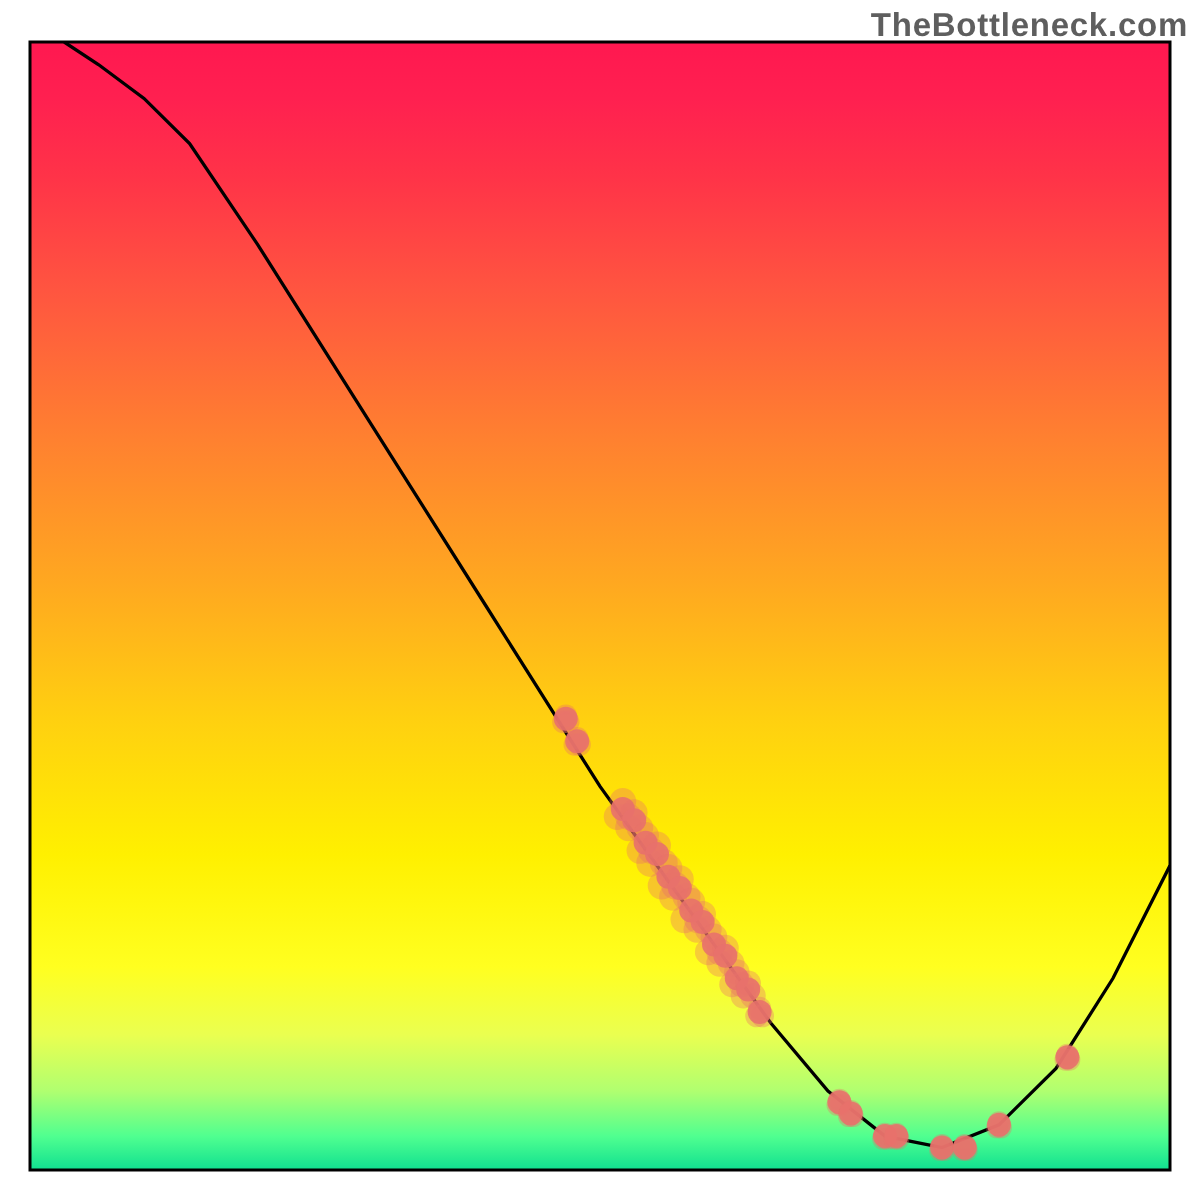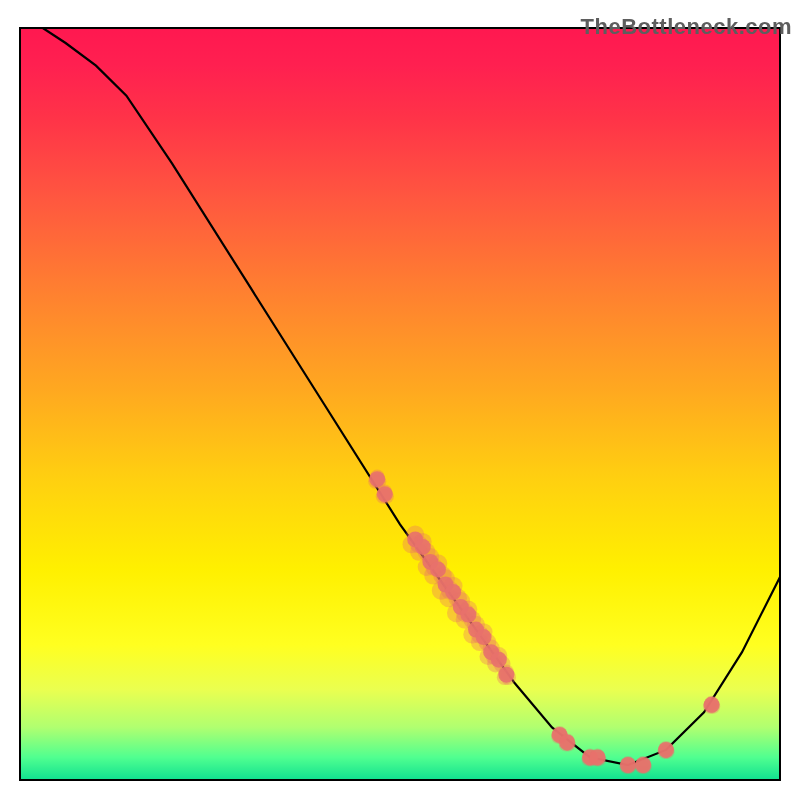--- a/index.html
+++ b/index.html
@@ -10,21 +10,21 @@
     background: #ffffff;
     font-family: Arial, Helvetica, sans-serif;
   }
   .wrap {
     position: relative;
     width: 800px;
     height: 800px;
   }
   .watermark {
     position: absolute;
-    top: 14px;
+    top: 4px;
     right: 8px;
     font-size: 22px;
     font-weight: bold;
     color: #5e5e5e;
     letter-spacing: 0.5px;
     z-index: 5;
     pointer-events: none;
   }
   svg {
     position: absolute;

